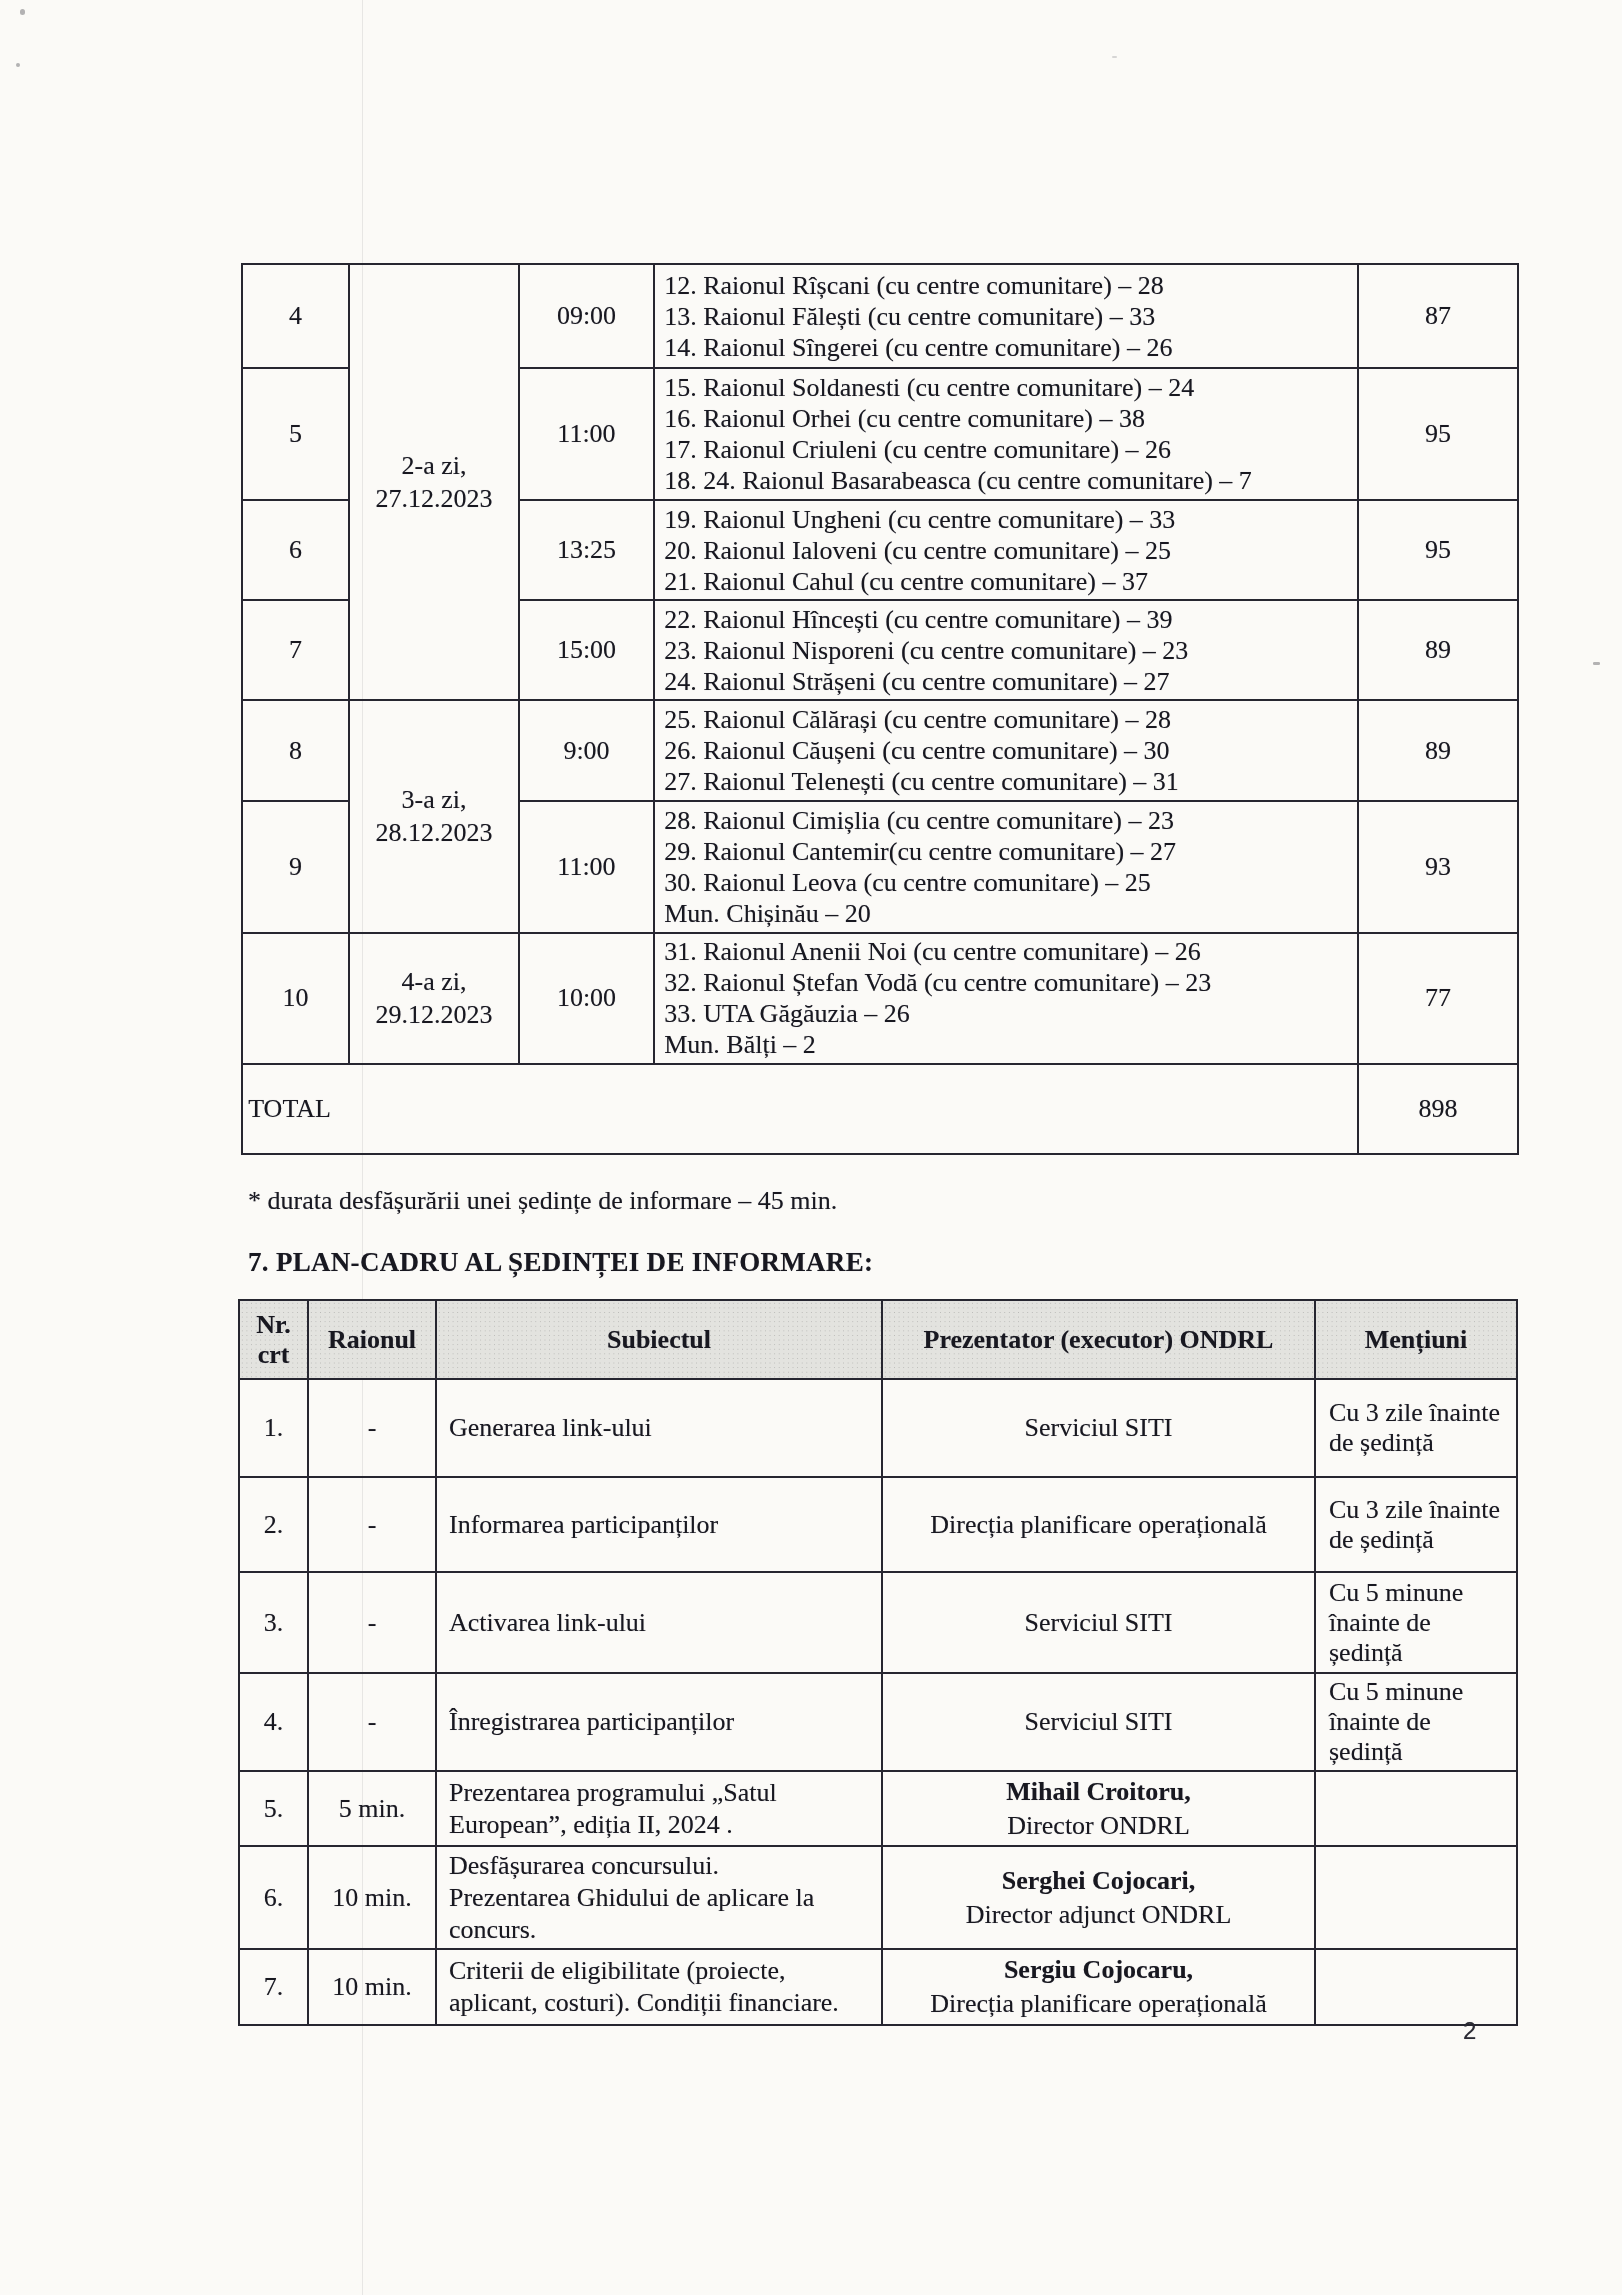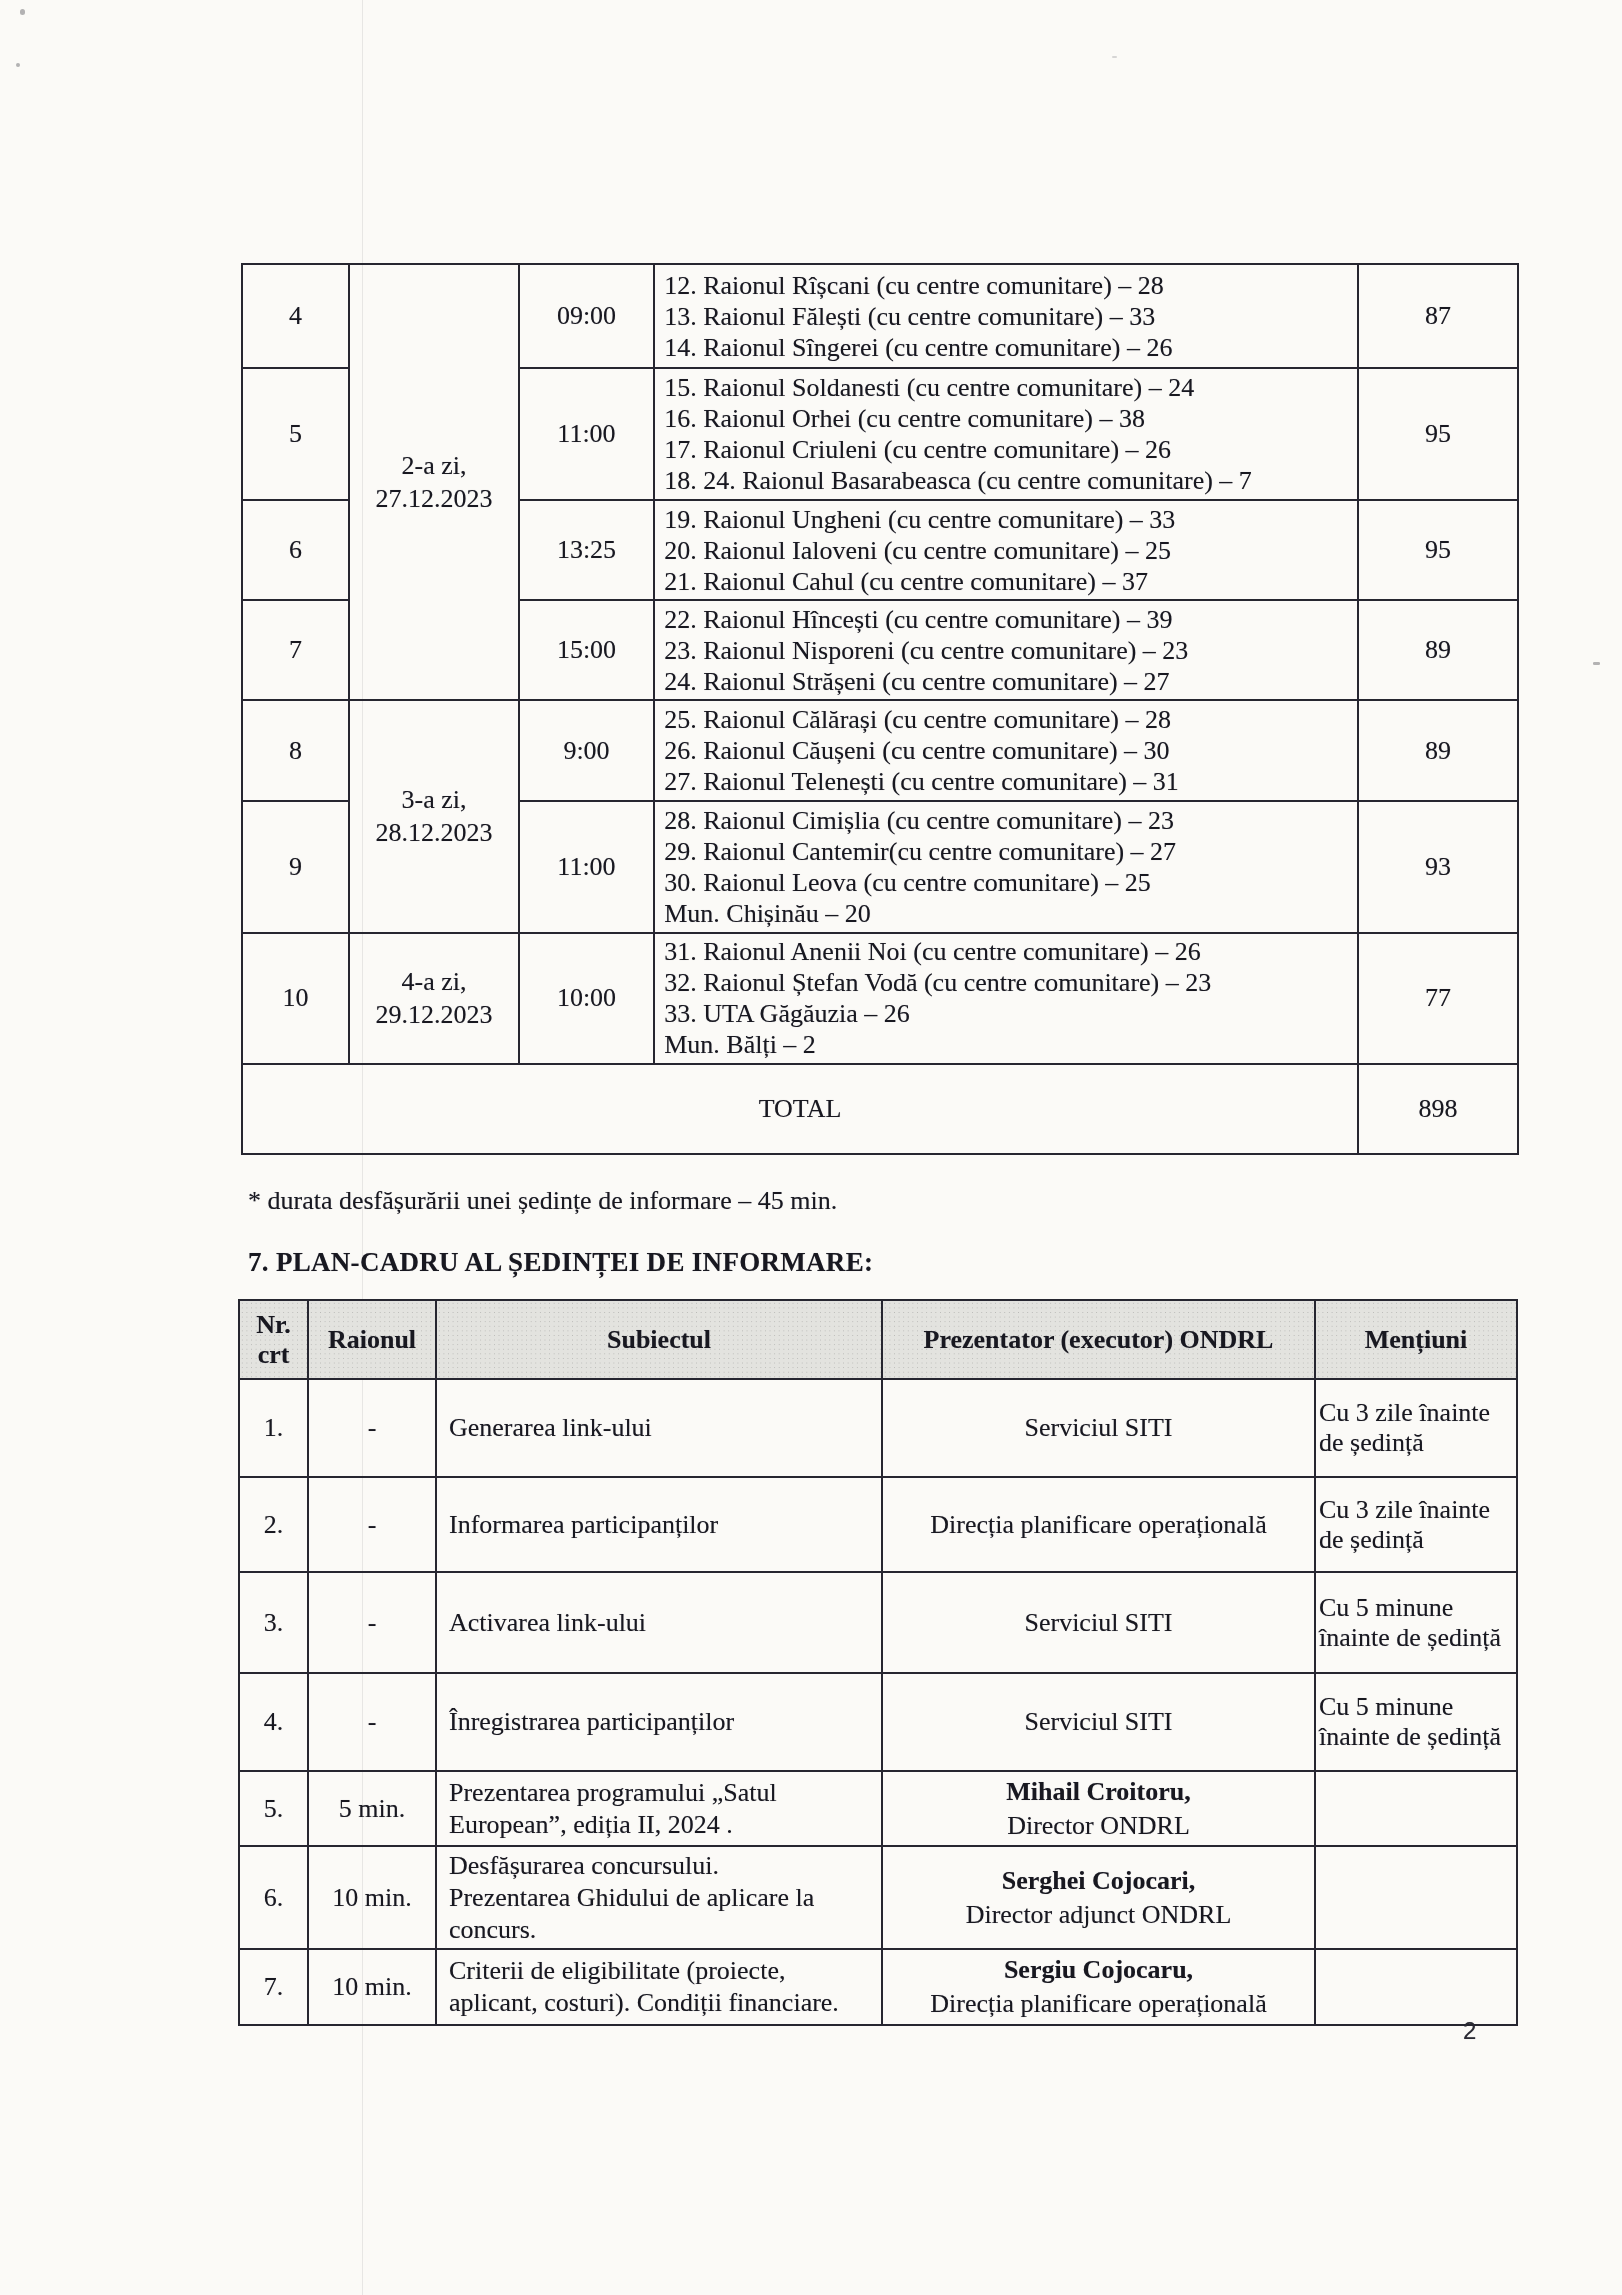--- a/index.html
+++ b/index.html
@@ -20,33 +20,33 @@
   .speck{ position:absolute; background:rgba(90,90,95,.45); border-radius:50%; }
   
   table{ border-collapse:collapse; table-layout:fixed; }
   td,th{ border:2px solid #262630; overflow:hidden; vertical-align:middle; }
   .t1{ position:absolute; left:241px; top:263px; width:1277px; font-size:26px; }
   .t1 td{ padding:2.6px 5.2px; }
   .t1 .c{ text-align:center; }
   .t1 .items{ text-align:left; padding-left:9.2px; line-height:31px; }
   .t1 .items div{ white-space:nowrap; }
   .pre{ white-space:pre-line; line-height:33px; }
-  .total-label{ text-align:center; padding-left:10.5px; }
+  .total-label{ text-align:left; padding-left:10.5px; }
   
   .t2{ position:absolute; left:238px; top:1299px; width:1278px; font-size:26px; }
   .t2 th{
     font-weight:bold; text-align:center; line-height:30px;
     background-color:#e3e3df;
     background-image:radial-gradient(rgba(150,150,148,.55) 0.7px, transparent 0.9px);
     background-size:4.6px 4.6px;
   }
   .t2 td{ padding:2.6px 7.9px; }
   .t2 .c{ text-align:center; }
   .t2 .subj{ text-align:left; line-height:32px; white-space:pre-line; padding-left:12px;}
-  .t2 .ment{ text-align:left; line-height:30px; padding-left:3px;}
+  .t2 .ment{ text-align:left; line-height:30px; padding-left:13px;}
   .t2 .pres{ text-align:center; line-height:34px; }
   .bold{ font-weight:bold; }
   
   .footnote{ position:absolute; left:248px; top:1186px; font-size:26px; }
   .heading{ position:absolute; left:248px; top:1247px; font-size:27px; font-weight:bold; letter-spacing:0.3px; }
   .page-num{ position:absolute; left:1463px; top:2017px; font-size:24px; font-family:"Liberation Sans","DejaVu Sans",sans-serif; color:#2a2a33; }
 </style>
 </head>
 <body>
 

